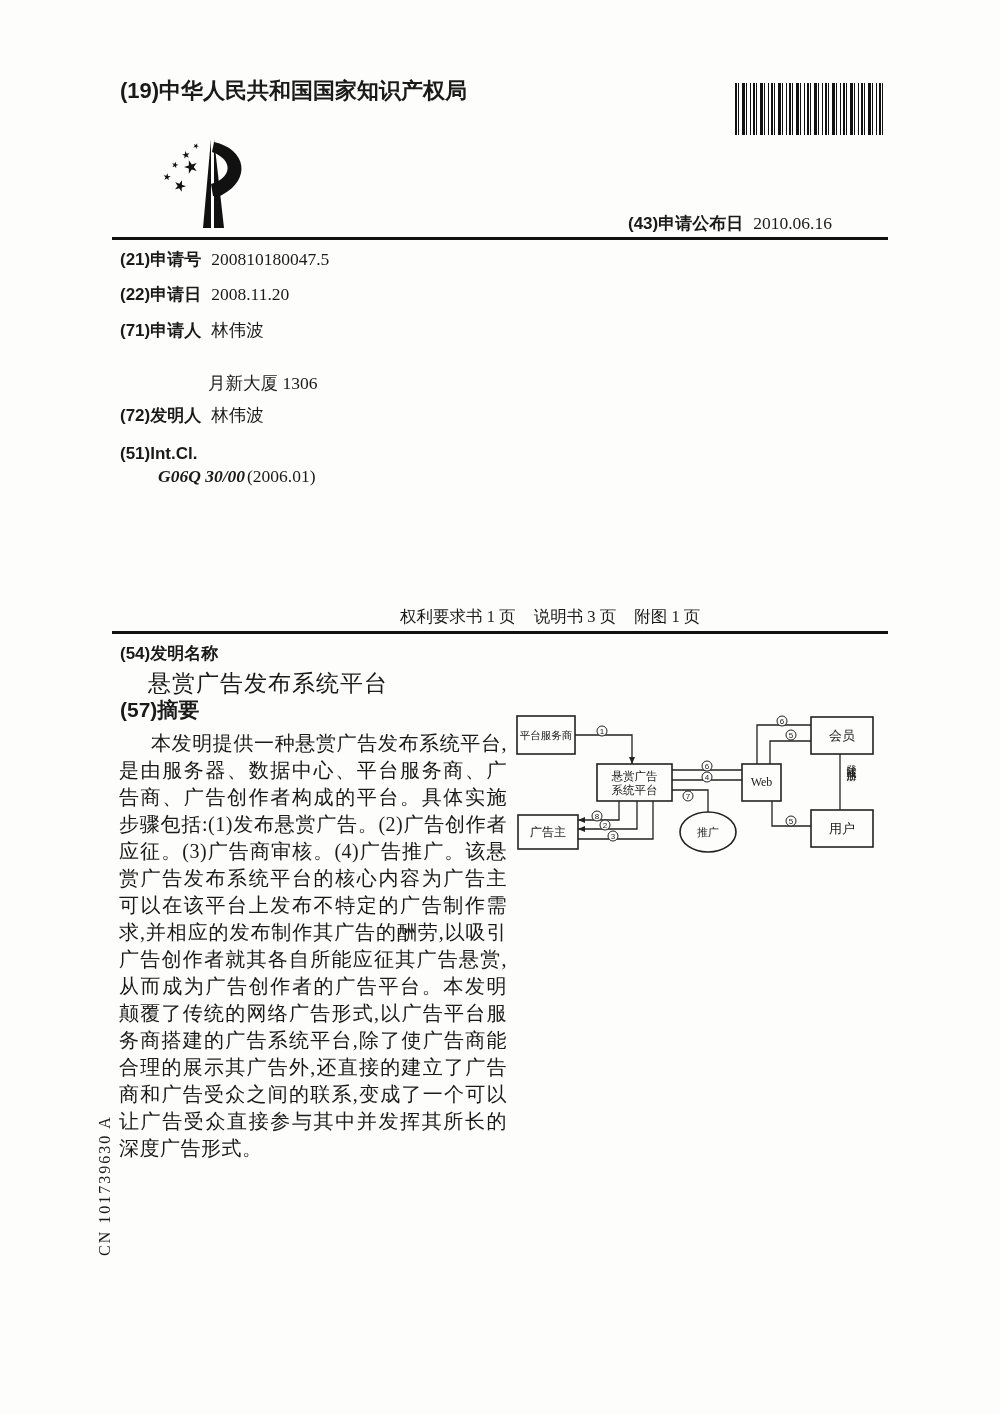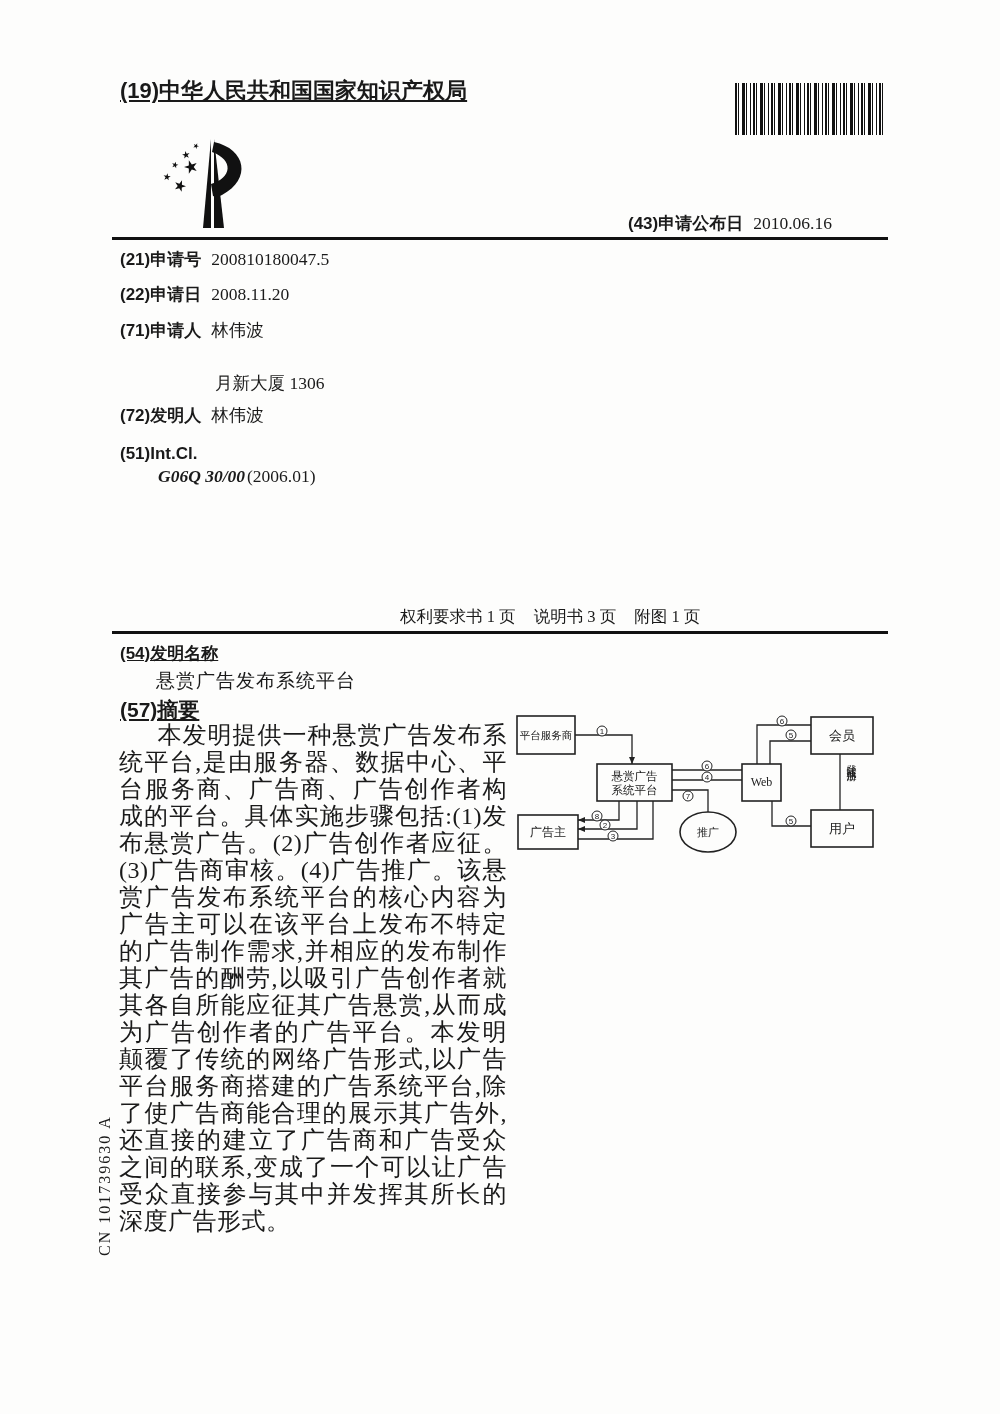--- a/index.html
+++ b/index.html
@@ -1,32 +1,32 @@
 <!DOCTYPE html>
 <html><head>
 <meta charset="utf-8">
 <style>
   html,body{margin:0;padding:0;background:#e8e8e8;}
   #page{position:relative;width:1000px;height:1414px;background:#fdfdfc;margin:0 auto;
         font-family:"Liberation Serif","DejaVu Serif",serif;color:#1a1a1a;overflow:hidden;}
   .abs{position:absolute;}
-  .hei{font-family:"Liberation Sans","DejaVu Sans",sans-serif;font-weight:bold;text-decoration:underline;}
+  .hei{font-family:"Liberation Sans","DejaVu Sans",sans-serif;font-weight:bold;}
   .rule{position:absolute;left:112px;width:776px;border-top:3px solid #111;}
   .fieldrow{white-space:nowrap;}
   .fieldrow .lbl{font-family:"Liberation Sans","DejaVu Sans",sans-serif;font-weight:bold;font-size:17px;}
   .fieldrow .val{font-size:17.5px;margin-left:10px;}
   #barcode{background-color:#fff;
     background-image:repeating-linear-gradient(90deg,
       #111 0px,#111 2px,#fff 2px,#fff 3px,
       #111 3px,#111 4px,#fff 4px,#fff 7px,
       #111 7px,#111 10px,#fff 10px,#fff 11px,
       #111 11px,#111 12px,#fff 12px,#fff 15px,
       #111 15px,#111 16px,#fff 16px,#fff 18px);}
-  #abstract-text{width:388px;font-size:24px;line-height:27px;text-align:justify;
-    text-indent:1.6em;letter-spacing:0.5px;}
+  #abstract-text{width:388px;font-size:20px;line-height:27px;text-align:justify;
+    text-indent:1.6em;letter-spacing:0.5px;margin-top:8px;}
   #figure-wrap{width:396px;height:196px;}
   #login-vert{writing-mode:vertical-rl;font-size:10px;letter-spacing:2px;
     font-family:"Liberation Sans","DejaVu Sans",sans-serif;}
   #doc-id-vertical{transform:rotate(-90deg);transform-origin:0 0;font-size:16px;
     letter-spacing:2px;white-space:nowrap;}
   svg text{font-family:"Liberation Sans","DejaVu Sans",sans-serif;fill:#1a1a1a;}
   svg .node{fill:none;stroke:#222;stroke-width:1.6;}
   svg .edge{fill:none;stroke:#222;stroke-width:1.3;}
   svg .stepc{fill:#fff;stroke:#222;stroke-width:1;}
   svg .stepn{font-size:8px;text-anchor:middle;}
@@ -70,42 +70,42 @@
   <div class="abs fieldrow" style="left:120px;top:248px;">
     <span class="lbl">(21)申请号</span><span class="val">200810180047.5</span>
   </div>
   <div class="abs fieldrow" style="left:120px;top:283px;">
     <span class="lbl">(22)申请日</span><span class="val">2008.11.20</span>
   </div>
   <div class="abs fieldrow" style="left:120px;top:318px;">
     <span class="lbl">(71)申请人</span><span class="val">林伟波</span>
   </div>
   <div class="abs fieldrow" style="left:203px;top:371px;">
-    <span class="val" style="margin-left:12px;">月新大厦 1306</span>
+    <span class="val" style="margin-left:5px;">月新大厦 1306</span>
   </div>
   <div class="abs fieldrow" style="left:120px;top:403px;">
     <span class="lbl">(72)发明人</span><span class="val">林伟波</span>
   </div>
   <div class="abs fieldrow" style="left:120px;top:444px;">
     <span class="lbl">(51)Int.Cl.</span>
   </div>
   <div class="abs fieldrow" style="left:155px;top:466px;">
     <span class="val" style="margin-left:3px;font-style:italic;font-weight:bold;">G06Q 30/00</span><span class="val" style="margin-left:2px;">(2006.01)</span>
   </div>
 
   <div class="abs" style="left:400px;top:606px;width:445px;font-size:16.5px;white-space:nowrap;">
     <span>权利要求书 1 页</span>
     <span style="margin-left:14px;">说明书 3 页</span>
     <span style="margin-left:14px;">附图 1 页</span>
   </div>
 
   <div class="rule" style="top:631px;"></div>
 
   <div class="abs hei" style="left:120px;top:642px;font-size:17px;">(54)发明名称</div>
-  <div class="abs" style="left:156px;top:668px;font-size:19px;letter-spacing:1px;">悬赏广告发布系统平台</div>
+  <div class="abs" style="left:148px;top:668px;font-size:23px;letter-spacing:1px;">悬赏广告发布系统平台</div>
 
   <div class="abs hei" style="left:120px;top:696px;font-size:21px;">(57)摘要</div>
   <div id="abstract-text" class="abs" style="left:119px;top:722px;">本发明提供一种悬赏广告发布系统平台,是由服务器、数据中心、平台服务商、广告商、广告创作者构成的平台。具体实施步骤包括:(1)发布悬赏广告。(2)广告创作者应征。(3)广告商审核。(4)广告推广。该悬赏广告发布系统平台的核心内容为广告主可以在该平台上发布不特定的广告制作需求,并相应的发布制作其广告的酬劳,以吸引广告创作者就其各自所能应征其广告悬赏,从而成为广告创作者的广告平台。本发明颠覆了传统的网络广告形式,以广告平台服务商搭建的广告系统平台,除了使广告商能合理的展示其广告外,还直接的建立了广告商和广告受众之间的联系,变成了一个可以让广告受众直接参与其中并发挥其所长的深度广告形式。</div>
 
   <div id="figure-wrap" class="abs" style="left:504px;top:693px;">
     <svg width="396" height="196" viewBox="0 0 396 196">
 
       <polyline class="edge" points="71,42 128,42 128,71"></polyline>
       <polyline class="edge" points="168,77 238,77"></polyline>
       <polyline class="edge" points="168,87 238,87"></polyline>

